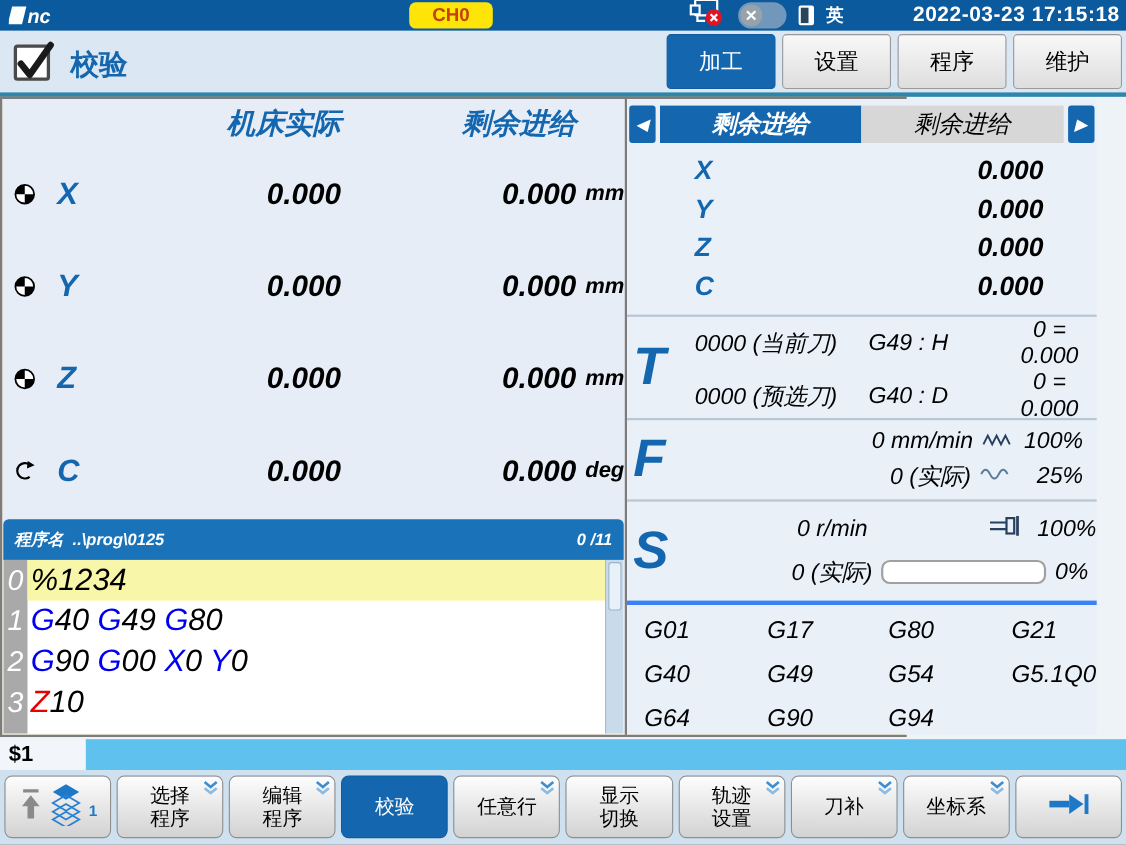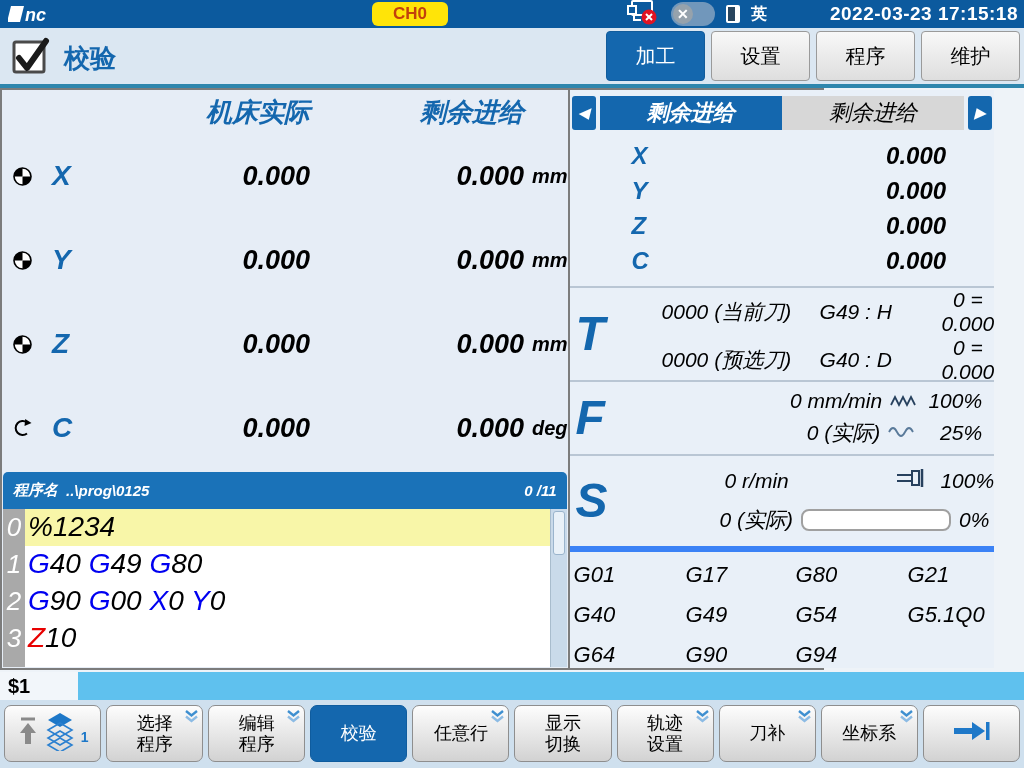--- a/index.html
+++ b/index.html
@@ -71,32 +71,32 @@
   .rtab.active{background:#1467ae;color:#fff;}
   .rtab.inactive{background:#d7d7d7;color:#000;}
   .raxes{height:148px;padding-top:8px;flex:none;}
   .raxis{height:35px;display:flex;align-items:center;}
   .raxis .n{margin-left:62px;font-size:24px;font-weight:bold;color:#1467ae;}
   .raxis .v{margin-left:auto;margin-right:48px;font-size:24px;font-weight:bold;color:#000;}
   .sec{border-top:2px solid #b9c6d4;position:relative;flex:none;}
   .big-letter{position:absolute;left:6px;top:50%;transform:translateY(-50%);font-size:48px;
               font-weight:bold;color:#1467ae;line-height:1;}
   .tool{height:92px;display:flex;flex-direction:column;justify-content:space-evenly;}
-  .tool-row{display:grid;grid-template-columns:158px 122px 1fr;padding-left:62px;font-size:21px;align-items:center;margin-left:30px;}
+  .tool-row{display:grid;grid-template-columns:158px 122px 1fr;padding-left:62px;font-size:21px;align-items:center;}
   .tool-row .comp{text-align:center;}
   .feed{height:72px;display:flex;flex-direction:column;justify-content:space-evenly;}
   .frow{display:flex;align-items:center;justify-content:flex-end;padding-right:12px;font-size:21px;color:#000;gap:8px;}
   .pct{width:58px;text-align:right;}
   .spin{height:90px;display:flex;flex-direction:column;justify-content:space-evenly;}
   .srow{display:flex;align-items:center;font-size:21px;padding-right:0;gap:8px;}
   .srow .lead{margin-left:155px;}
   .spacer{flex:1;}
   .loadbar{width:150px;height:22px;background:#fff;border:2px solid #a0a0a0;border-radius:8px;box-sizing:border-box;}
   .gcodes{flex:1;display:grid;grid-template-columns:112px 110px 112px 1fr;grid-auto-rows:40px;
-          padding:10px 0 0 4px;font-size:22px;align-content:start;border-top:6px solid #3b82f6;}
+          padding:10px 0 0 16px;font-size:22px;align-content:start;border-top:4px solid #3b82f6;}
 
   
   .statusrow{position:absolute;top:672px;left:0;width:1024px;height:28px;display:flex;}
   .chan{width:78px;background:#f2f6fa;font-size:20px;font-weight:bold;color:#000;
         display:flex;align-items:center;padding-left:8px;box-sizing:border-box;}
   .msg{flex:1;background:#5fc1ee;}
   .softkeys{position:absolute;top:700px;left:0;width:1024px;height:68px;background:#cfe0ee;
             display:flex;gap:5px;padding:5px 4px 6px 4px;box-sizing:border-box;}
   .softkey{flex:1;position:relative;border:1px solid #8e8e8e;border-radius:7px;
            background:linear-gradient(#fdfdfd,#d2d2d2);display:flex;flex-direction:column;

